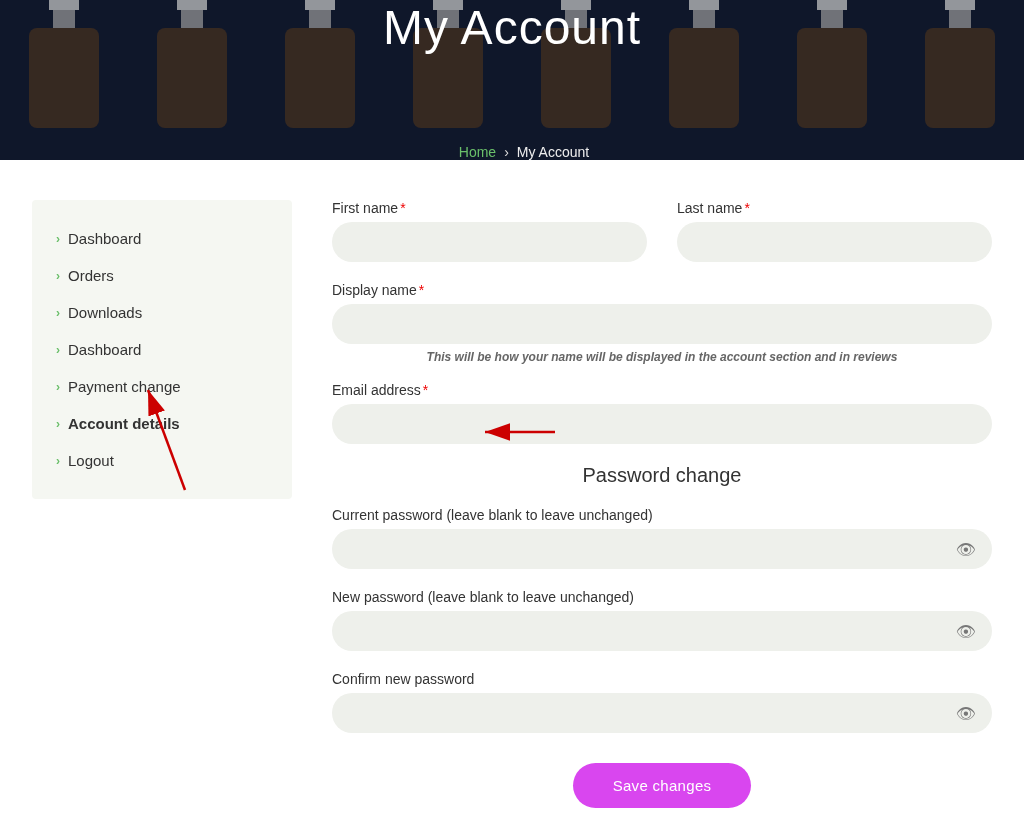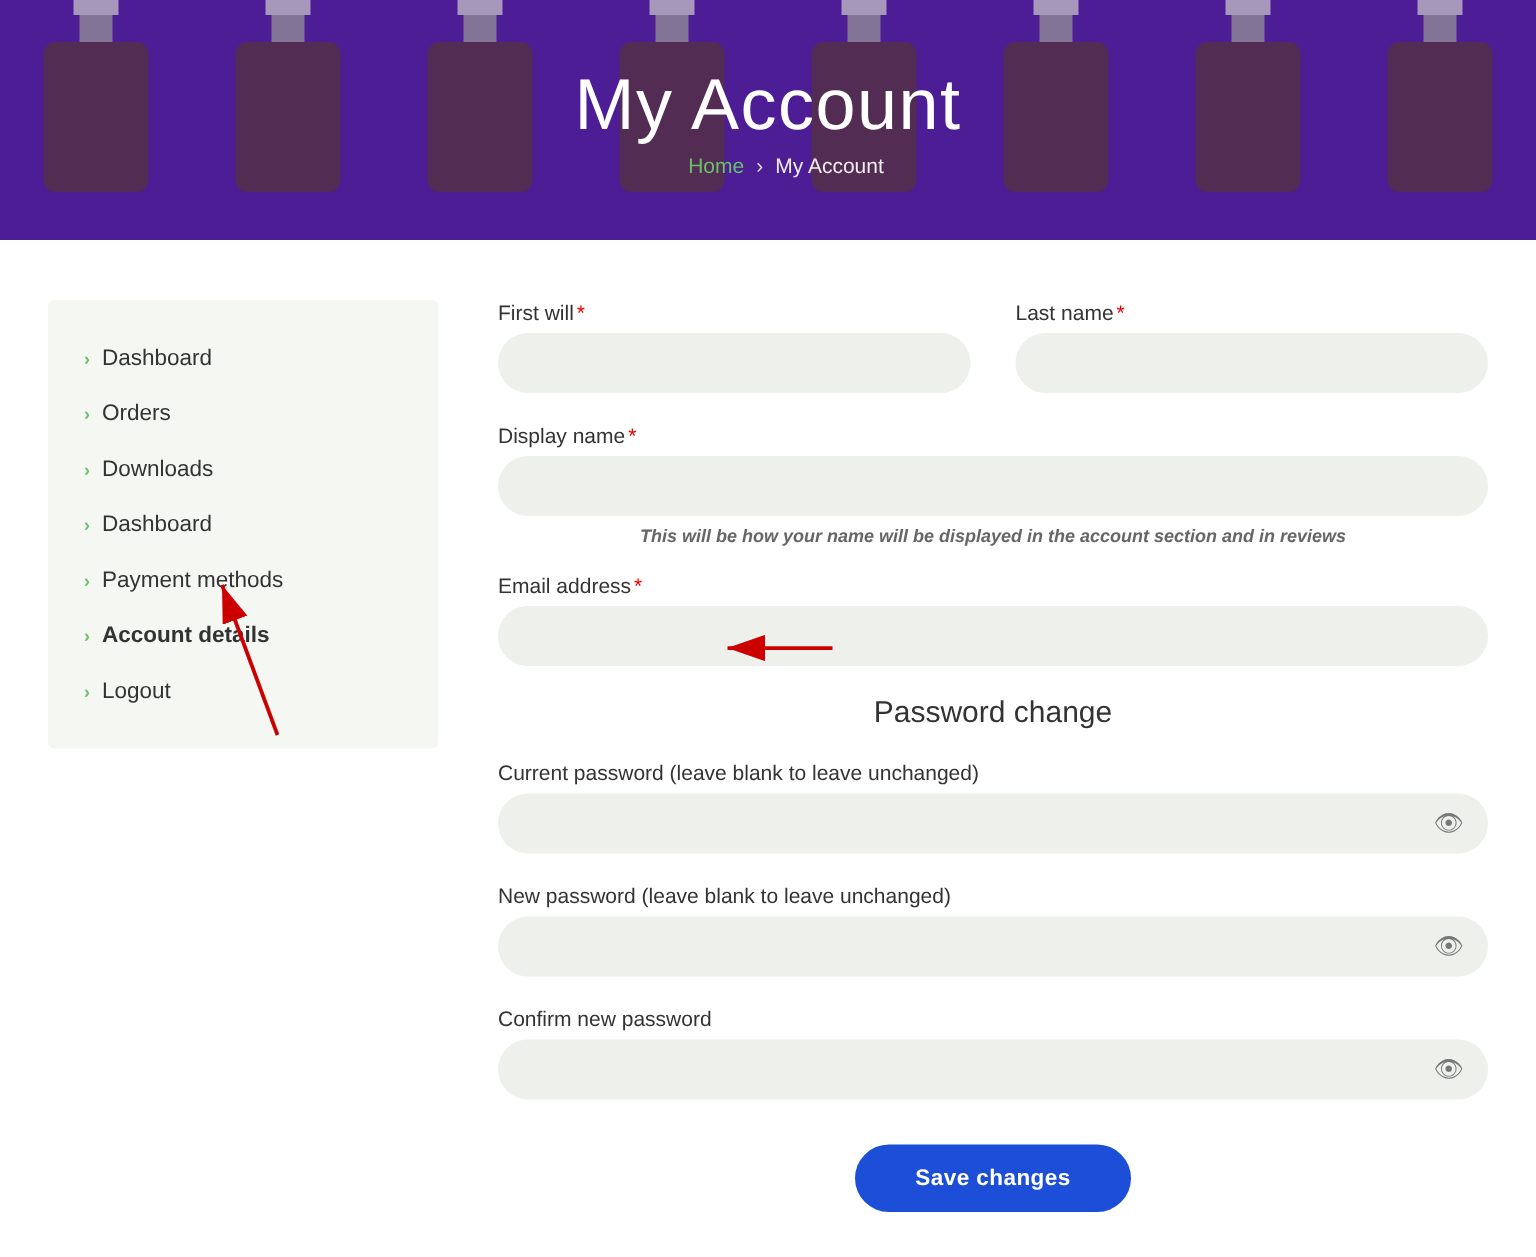--- a/index.html
+++ b/index.html
@@ -2,25 +2,25 @@
 <html><head>
   <meta charset="utf-8">
   <style>
     * { box-sizing: border-box; margin: 0; padding: 0; }
     body { font-family: -apple-system, BlinkMacSystemFont, 'Segoe UI', sans-serif; background: #fff; color: #333; }
 
     
     .header-banner {
       position: relative;
       height: 160px;
-      background: #4c1d95;
+      background: #0f172a;
       display: flex;
       flex-direction: column;
       align-items: center;
-      justify-content: center;
+      justify-content: space-between;
       overflow: hidden;
     }
     .header-bottles {
       position: absolute;
       top: 0; left: 0; right: 0; bottom: 0;
       display: flex;
       align-items: flex-start;
       justify-content: space-around;
       opacity: 0.7;
     }
@@ -197,26 +197,26 @@
       transform: translateY(-50%);
       cursor: pointer;
       color: #777;
       font-size: 16px;
     }
 
     .save-button {
       display: block;
       margin: 30px auto 0;
       padding: 14px 40px;
-      background: #1d4ed8;
+      background: #d946ef;
       color: #fff;
       border: none;
       border-radius: 30px;
       font-size: 15px;
-      font-weight: 700;
+      font-weight: 400;
       cursor: pointer;
       letter-spacing: 0.3px;
     }
 
     
     .annotation-arrows {
       position: absolute;
       top: 0; left: 0;
       width: 100%;
       height: 100%;
@@ -292,21 +292,21 @@
     <a class="sidebar-item">
       <span class="sidebar-chevron">›</span>
       <span>Downloads</span>
     </a>
     <a class="sidebar-item">
       <span class="sidebar-chevron">›</span>
       <span>Dashboard</span>
     </a>
     <a class="sidebar-item">
       <span class="sidebar-chevron">›</span>
-      <span>Payment methods</span>
+      <span>Payment change</span>
     </a>
     <a class="sidebar-item active">
       <span class="sidebar-chevron">›</span>
       <span>Account details</span>
     </a>
     <a class="sidebar-item">
       <span class="sidebar-chevron">›</span>
       <span>Logout</span>
     </a>
   </nav>
@@ -314,21 +314,21 @@
   <div class="form-area">
 
     <svg class="annotation-arrows" viewBox="0 0 650 650" xmlns="http://www.w3.org/2000/svg">
       
       
     </svg>
 
     <div class="form-row">
       <div class="form-group">
         <label class="form-label">
-          <span>First will</span><span class="required-star">*</span>
+          <span>First name</span><span class="required-star">*</span>
         </label>
         <input type="text" class="form-input" value="" style="">
       </div>
       <div class="form-group">
         <label class="form-label">
           <span>Last name</span><span class="required-star">*</span>
         </label>
         <input type="text" class="form-input" value="" style="">
       </div>
     </div>

